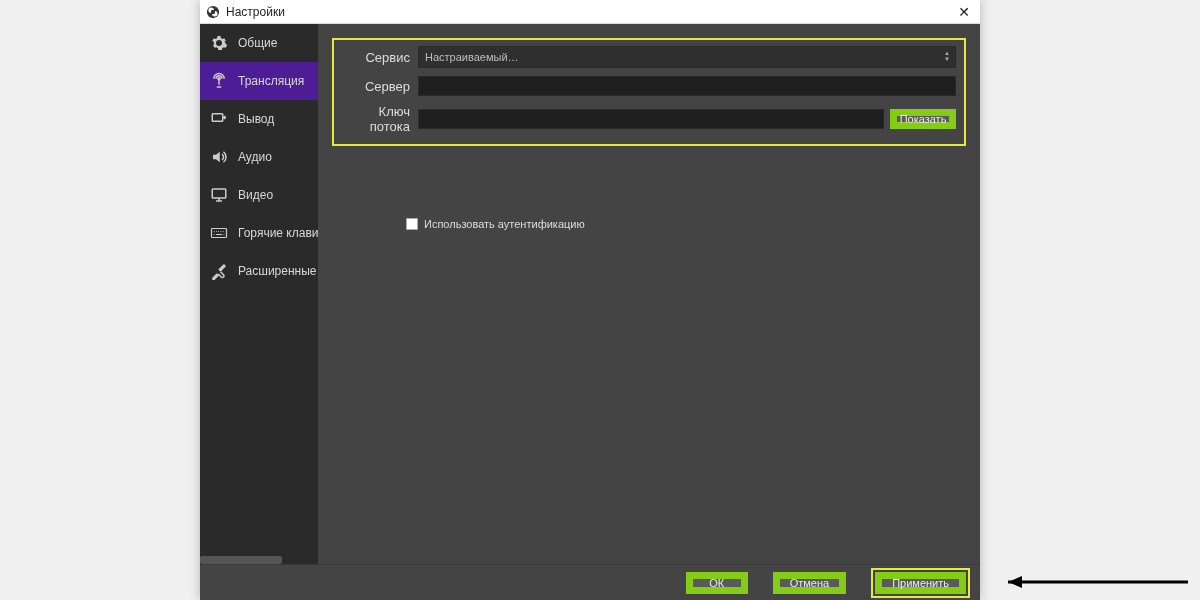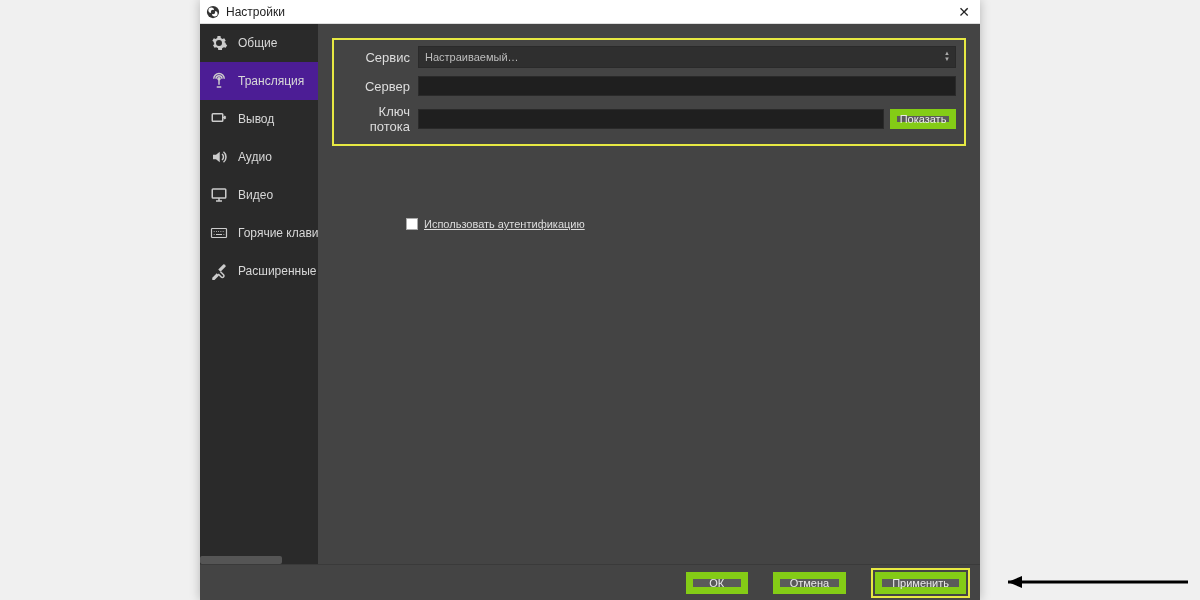--- a/index.html
+++ b/index.html
@@ -136,21 +136,20 @@
     padding: 0 10px;
   }
   .auth-row {
     margin-top: 72px;
     margin-left: 74px;
     display: flex;
     align-items: flex-start;
     gap: 6px;
     color: #ddd;
     font-size: 11px;
-    text-decoration: underline;
   }
   .checkbox {
     width: 12px; height: 12px;
     border: 1px solid #aaa;
     background: #fff;
   }
   .footer {
     height: 36px;
     background: #444;
     border-top: 1px solid #3a3a3a;

